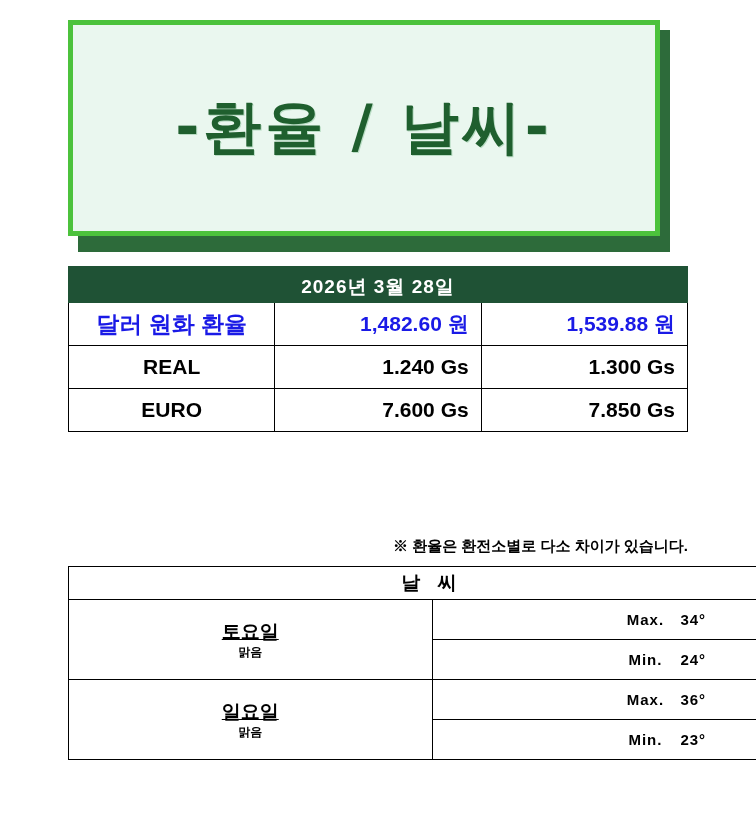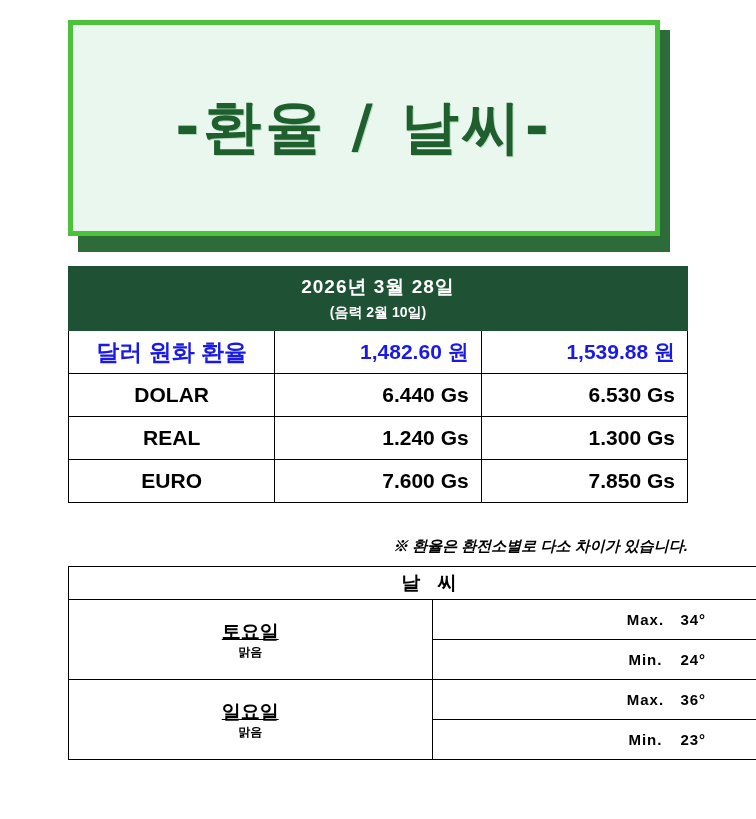--- a/index.html
+++ b/index.html
@@ -108,21 +108,20 @@
   .note {
     position: absolute;
     left: 68px;
     top: 537px;
     width: 620px;
     text-align: right;
     font-size: 15px;
     font-weight: bold;
     color: #000000;
     padding-right: 2px;
-    font-style: italic;
   }
 
   
   .wx {
     position: absolute;
     left: 68px;
     top: 566px;
     width: 728px;
   }
   .wx td {
@@ -169,33 +168,25 @@
     <div class="title-text">-환율 / 날씨-</div>
   </div>
 </div>
 
 <div class="fx">
   <table>
     <tbody>
         <tr class="hdr">
       <td class="date-main" colspan="3">2026년 3월 28일</td>
     </tr>
-    <tr class="hdr">
-      <td class="date-sub" colspan="3">(음력 2월 10일)</td>
-    </tr>
 
     <tr class="krw">
       <td class="cell label">달러 원화 환율</td>
       <td class="cell val">1,482.60 원</td>
       <td class="cell val">1,539.88 원</td>
-    </tr>
-    <tr>
-      <td class="cell label">DOLAR</td>
-      <td class="cell val">6.440 Gs</td>
-      <td class="cell val">6.530 Gs</td>
     </tr>
     <tr>
       <td class="cell label">REAL</td>
       <td class="cell val">1.240 Gs</td>
       <td class="cell val">1.300 Gs</td>
     </tr>
     <tr>
       <td class="cell label">EURO</td>
       <td class="cell val">7.600 Gs</td>
       <td class="cell val">7.850 Gs</td>

